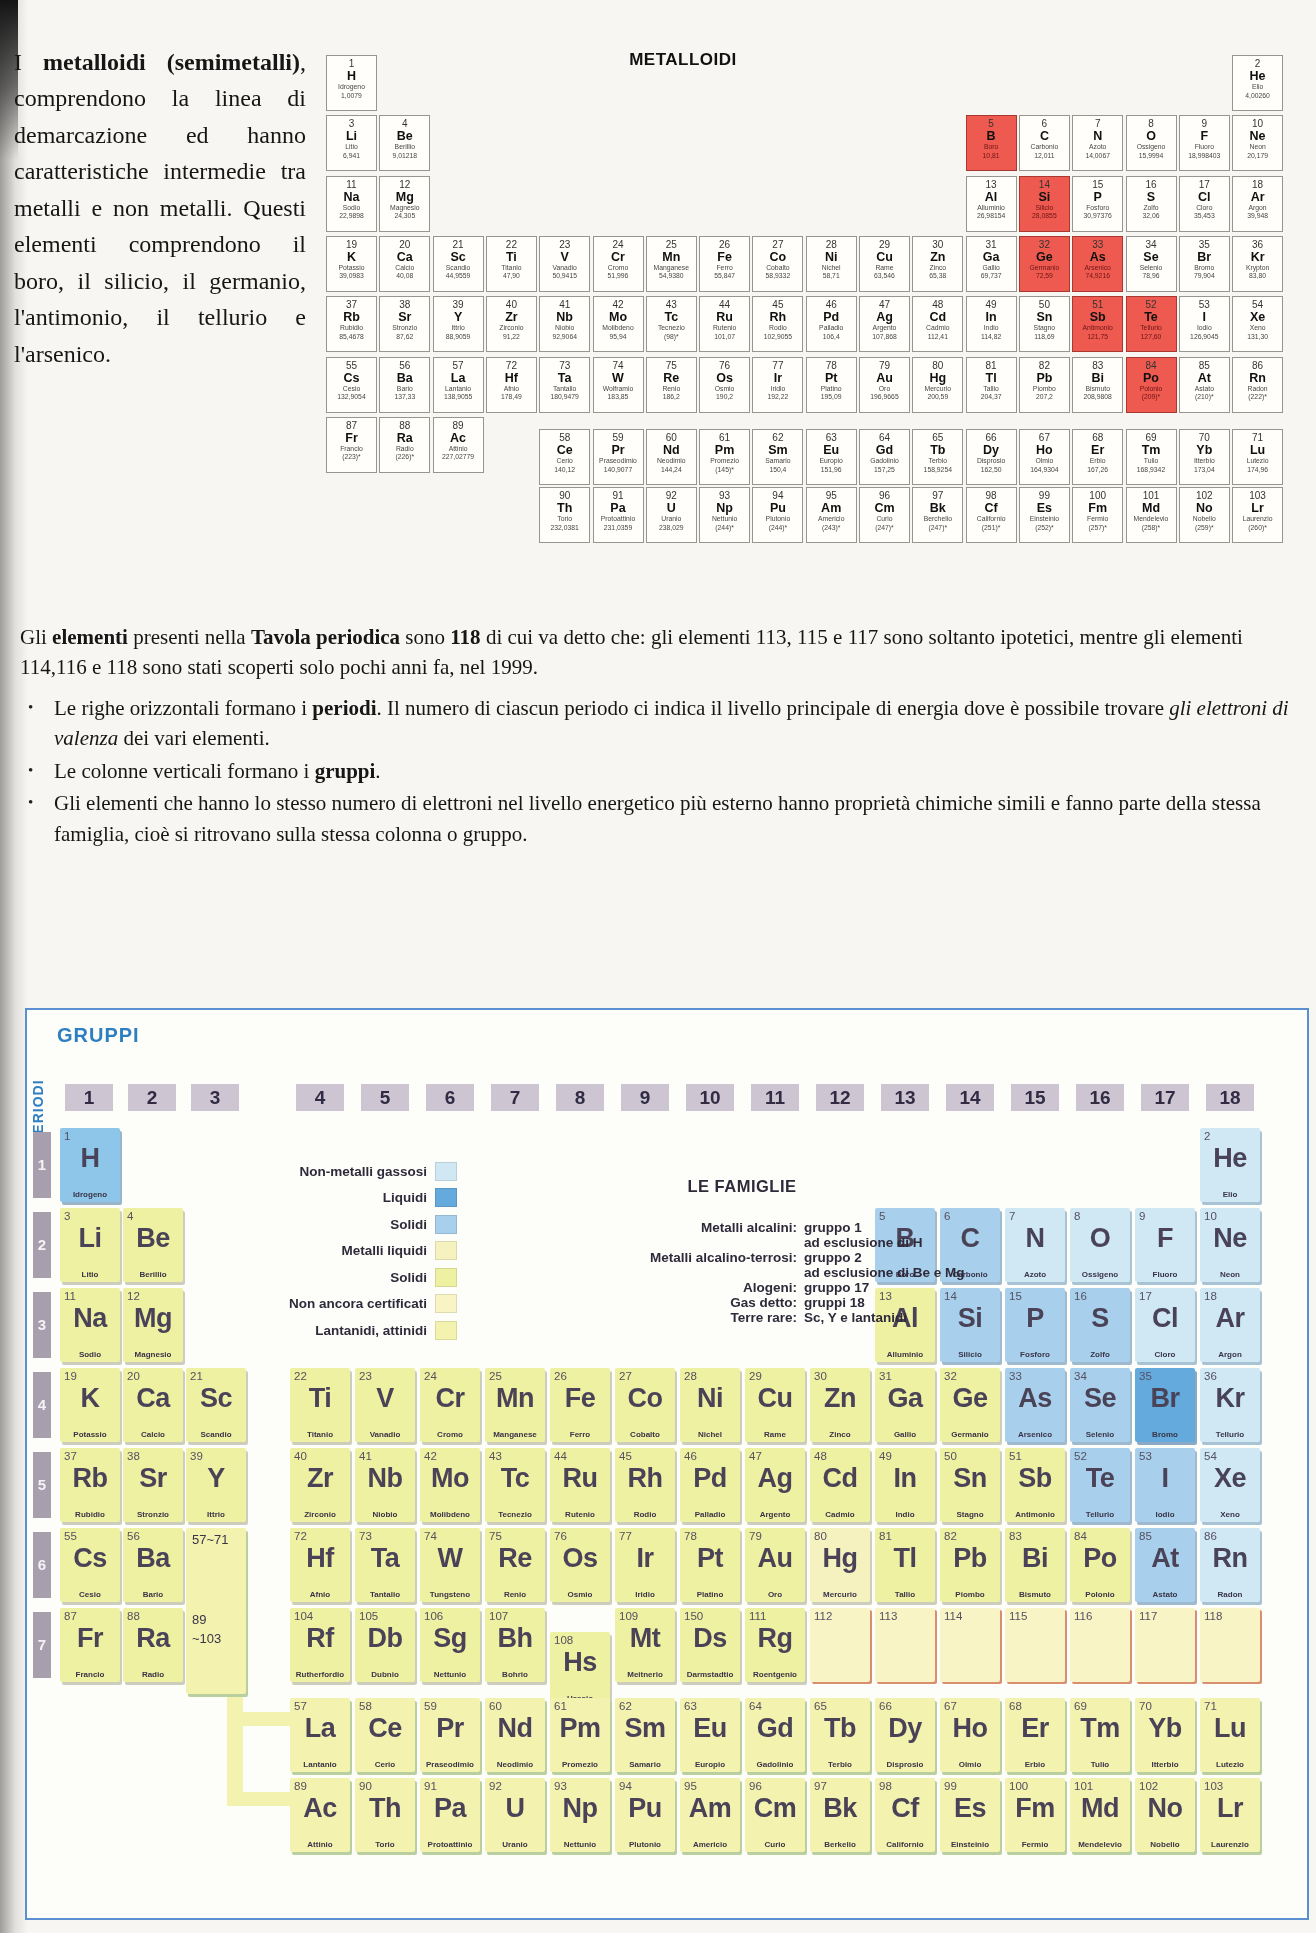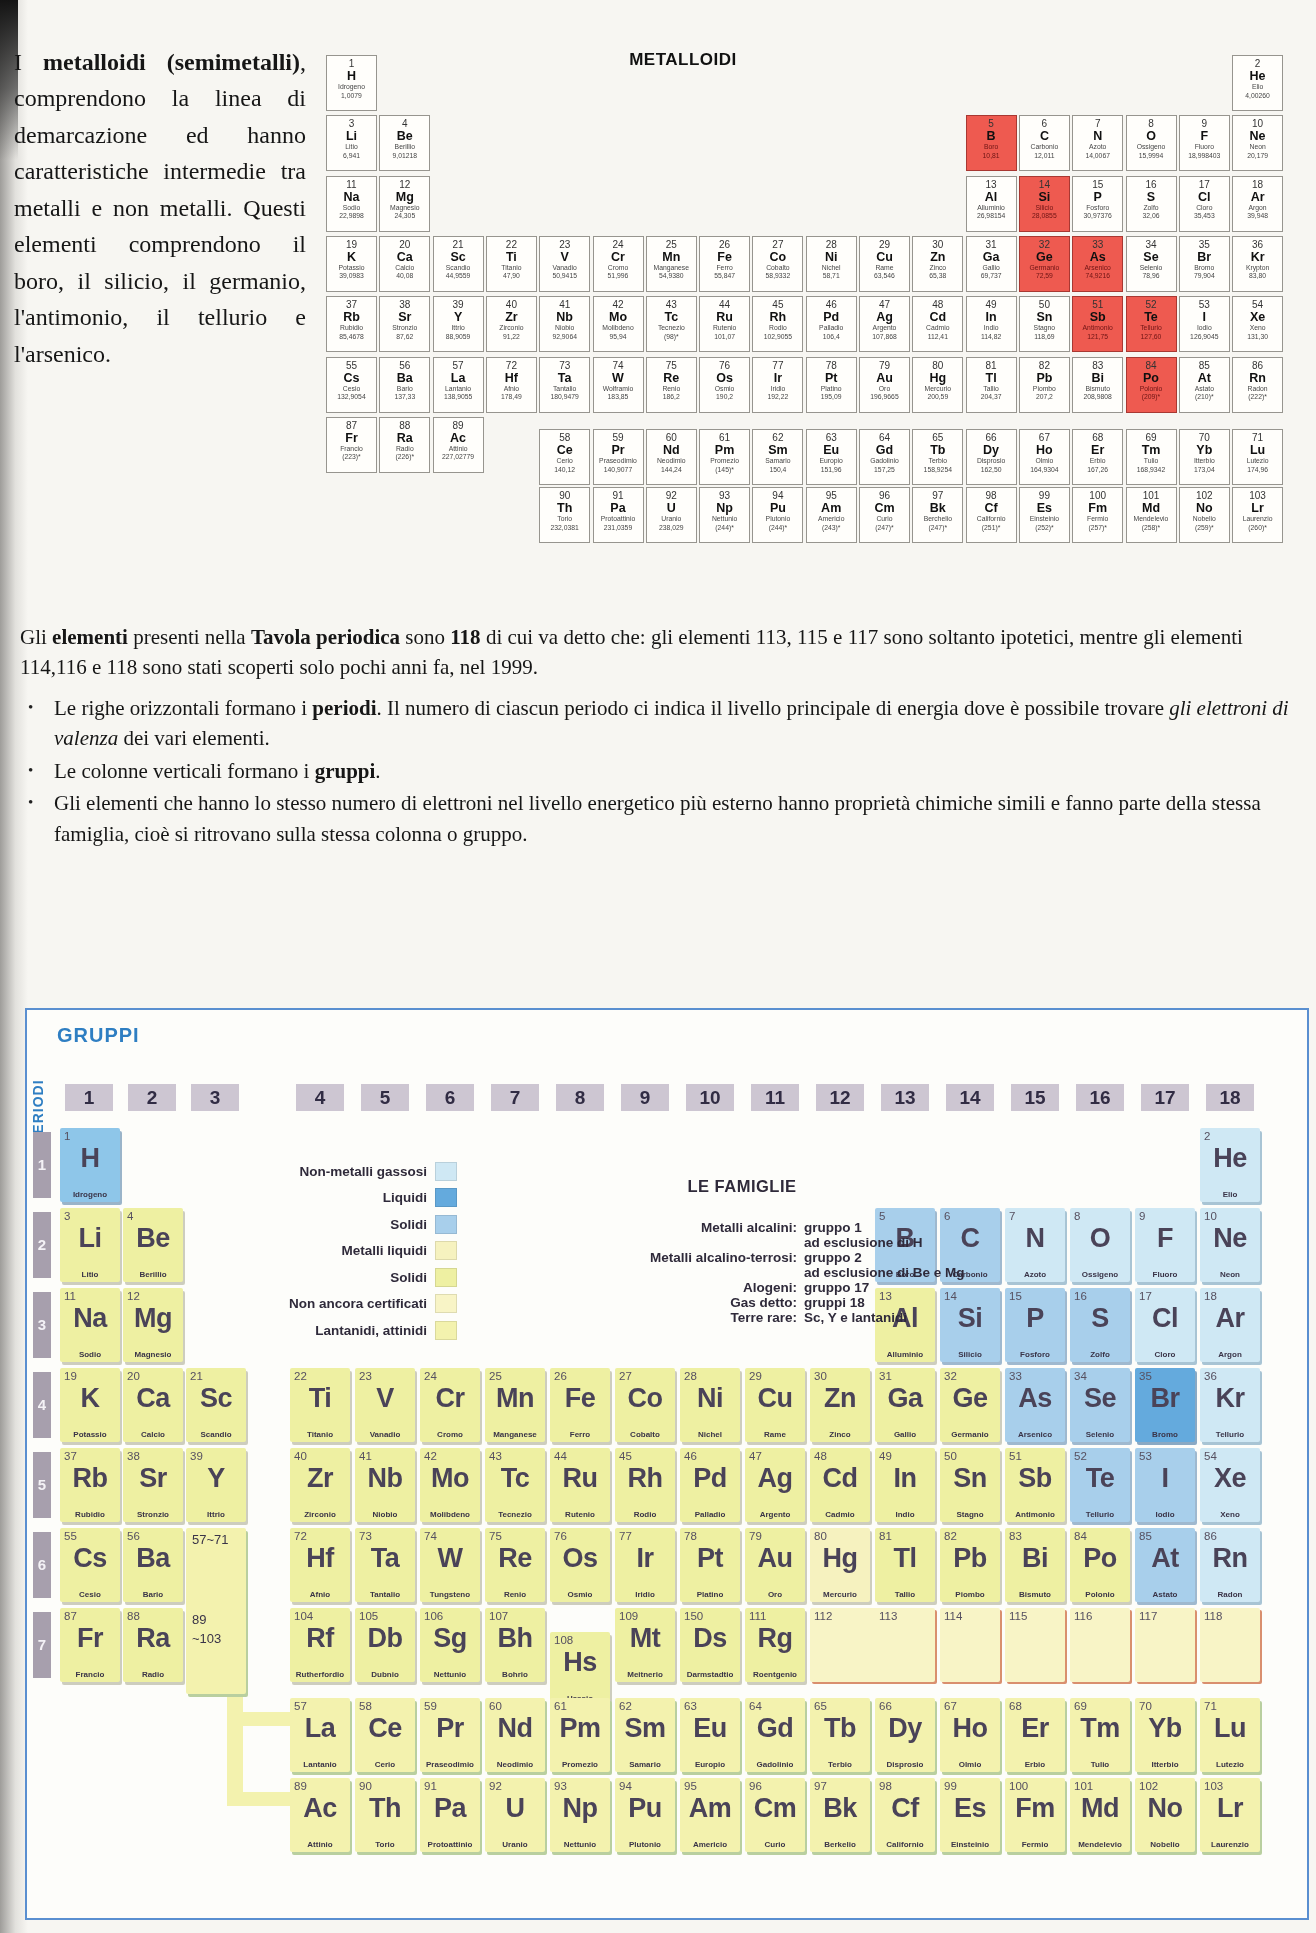--- a/index.html
+++ b/index.html
@@ -1161,21 +1161,21 @@
         <div class="bcell cat-m" style="left: 653px; top: 598px;">
           <div class="bn">150</div>
           <div class="bs">Ds</div>
           <div class="bnm">Darmstadtio</div>
         </div>
         <div class="bcell cat-m" style="left: 718px; top: 598px;">
           <div class="bn">111</div>
           <div class="bs">Rg</div>
           <div class="bnm">Roentgenio</div>
         </div>
-        <div class="bcell cat-nc" style="left: 783px; top: 598px; padding-left: 36px;">
+        <div class="bcell cat-nc" style="left: 783px; top: 598px;">
           <div class="bn">112</div>
         </div>
         <div class="bcell cat-nc" style="left: 848px; top: 598px;">
           <div class="bn">113</div>
         </div>
         <div class="bcell cat-nc" style="left: 913px; top: 598px;">
           <div class="bn">114</div>
         </div>
         <div class="bcell cat-nc" style="left: 978px; top: 598px;">
           <div class="bn">115</div>

